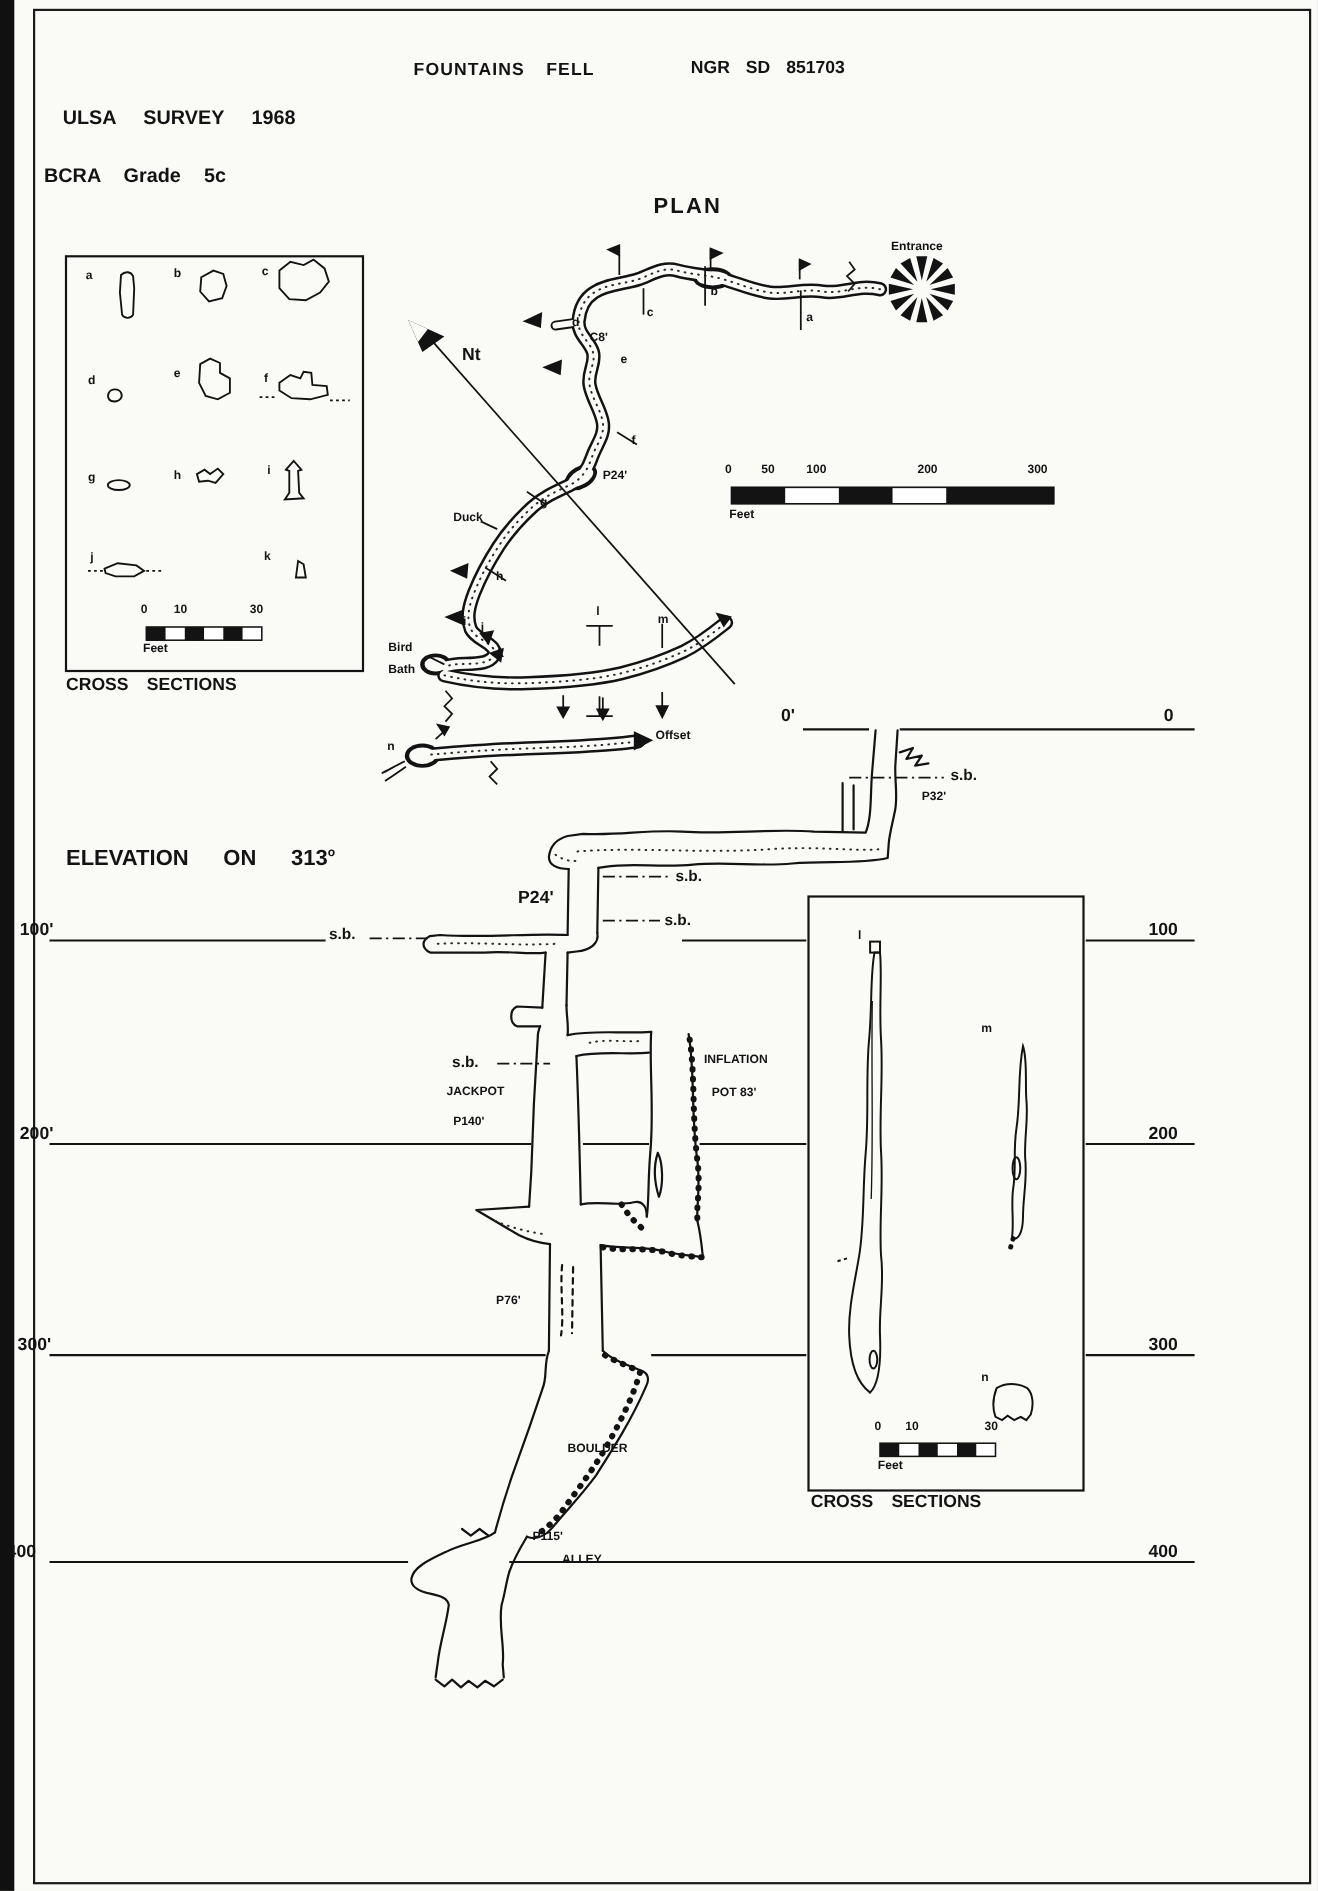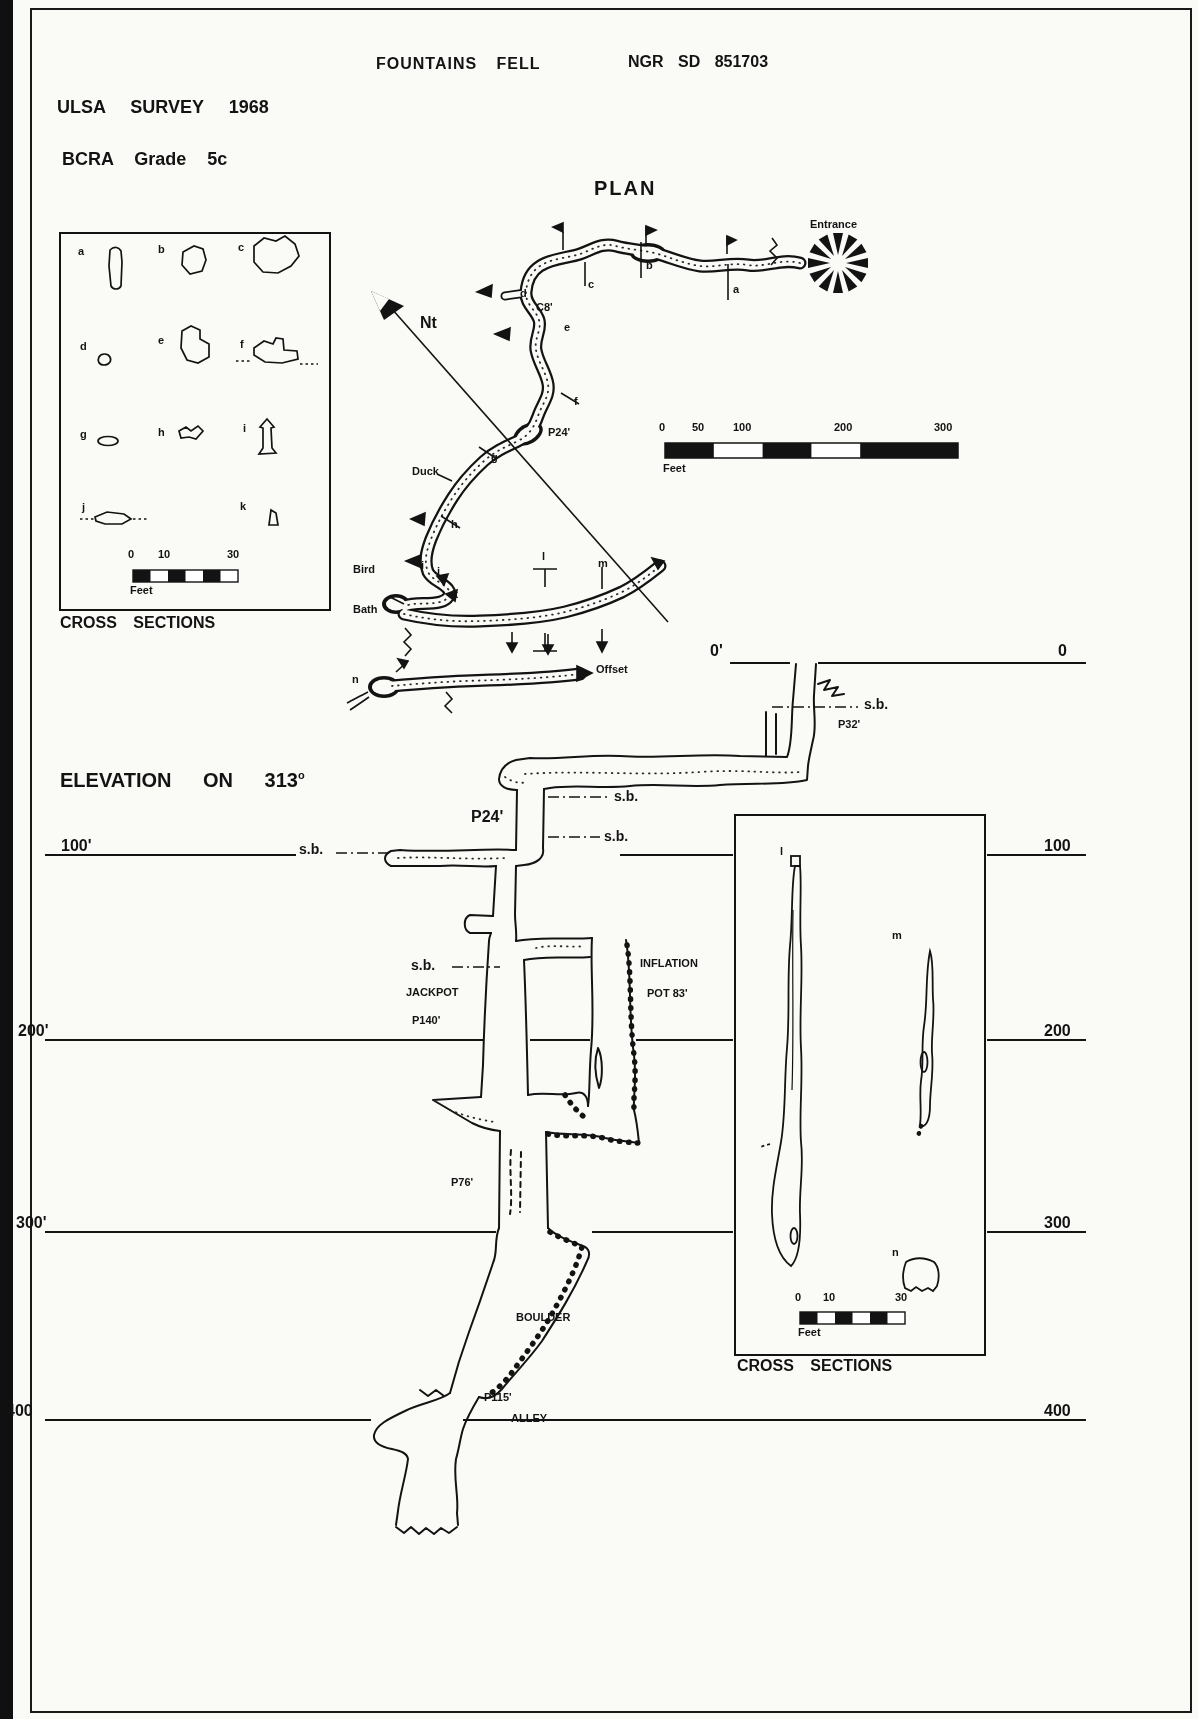--- a/index.html
+++ b/index.html
@@ -239,21 +239,21 @@
       <rect x="800" y="1312" width="17.5" height="12" fill="#131313" stroke="none"></rect>
       <rect x="835" y="1312" width="17.5" height="12" fill="#131313" stroke="none"></rect>
       <rect x="870" y="1312" width="17.5" height="12" fill="#131313" stroke="none"></rect>
     </g>
   </g>
 </svg>
 
 <div class="lbl s19" style="left:376px; top:56px; letter-spacing:1px; word-spacing:14px;">FOUNTAINS FELL</div>
 <div class="lbl s19" style="left:628px; top:54px; word-spacing:10px;">NGR SD 851703</div>
 <div class="lbl s18" style="left:57px; top:98px; word-spacing:20px;">ULSA SURVEY 1968</div>
-<div class="lbl s18" style="left:62px; top:150px; word-spacing:16px;">BCRA Grade 5c</div>
+<div class="lbl s18" style="left:40px; top:150px; word-spacing:16px;">BCRA Grade 5c</div>
 <div class="lbl s20" style="left:594px; top:178px; letter-spacing:2px;">PLAN</div>
 
 <div class="lbl s15" style="left:78px; top:246px;">a</div>
 <div class="lbl s15" style="left:158px; top:244px;">b</div>
 <div class="lbl s15" style="left:238px; top:242px;">c</div>
 <div class="lbl s15" style="left:80px; top:341px;">d</div>
 <div class="lbl s15" style="left:158px; top:335px;">e</div>
 <div class="lbl s15" style="left:240px; top:339px;">f</div>
 <div class="lbl s15" style="left:80px; top:429px;">g</div>
 <div class="lbl s15" style="left:158px; top:427px;">h</div>
@@ -275,21 +275,21 @@
 <div class="lbl s15" style="left:536px; top:302px;">C8'</div>
 <div class="lbl s15" style="left:564px; top:322px;">e</div>
 <div class="lbl s15" style="left:574px; top:396px;">f</div>
 <div class="lbl s15" style="left:548px; top:427px;">P24'</div>
 <div class="lbl s15" style="left:491px; top:452px;">g</div>
 <div class="lbl s15" style="left:412px; top:466px;">Duck</div>
 <div class="lbl s15" style="left:451px; top:519px;">h</div>
 <div class="lbl s15" style="left:421px; top:560px;">i</div>
 <div class="lbl s15" style="left:437px; top:566px;">j</div>
 <div class="lbl s15" style="left:452px; top:589px;">k</div>
-<div class="lbl s15" style="left:353px; top:564px;">Bird</div>
+<div class="lbl s15" style="left:353px; top:584px;">Bird</div>
 <div class="lbl s15" style="left:353px; top:604px;">Bath</div>
 <div class="lbl s15" style="left:542px; top:551px;">l</div>
 <div class="lbl s15" style="left:598px; top:558px;">m</div>
 <div class="lbl s15" style="left:352px; top:674px;">n</div>
 <div class="lbl s15" style="left:596px; top:664px;">Offset</div>
 <div class="lbl s15" style="left:659px; top:422px;">0</div>
 <div class="lbl s15" style="left:692px; top:422px;text-align:center;">50</div>
 <div class="lbl s15" style="left:733px; top:422px;">100</div>
 <div class="lbl s15" style="left:834px; top:422px;">200</div>
 <div class="lbl s15" style="left:934px; top:422px;">300</div>
@@ -307,21 +307,21 @@
 <div class="lbl s15" style="left:412px; top:1015px;">P140'</div>
 <div class="lbl s15" style="left:640px; top:958px;">INFLATION</div>
 <div class="lbl s15" style="left:647px; top:988px;">POT 83'</div>
 <div class="lbl s15" style="left:451px; top:1177px;">P76'</div>
 <div class="lbl s15" style="left:516px; top:1312px;">BOULDER</div>
 <div class="lbl s15" style="left:511px; top:1413px;">ALLEY</div>
 <div class="lbl s15" style="left:484px; top:1392px;">P115'</div>
 
 <div class="lbl s16" style="left:710px; top:643px;">0'</div>
 <div class="lbl s16" style="left:1058px; top:643px;">0</div>
-<div class="lbl s16" style="left:18px; top:838px;margin-left:43px;">100'</div>
+<div class="lbl s16" style="left:18px; top:838px;">100'</div>
 <div class="lbl s16" style="left:1044px; top:838px;">100</div>
 <div class="lbl s16" style="left:18px; top:1023px;">200'</div>
 <div class="lbl s16" style="left:1044px; top:1023px;">200</div>
 <div class="lbl s16" style="left:16px; top:1215px;">300'</div>
 <div class="lbl s16" style="left:1044px; top:1215px;">300</div>
 <div class="lbl s16" style="left:6px; top:1403px;">400</div>
 <div class="lbl s16" style="left:1044px; top:1403px;">400</div>
 
 <div class="lbl s15" style="left:780px; top:846px;">l</div>
 <div class="lbl s15" style="left:892px; top:930px;">m</div>

